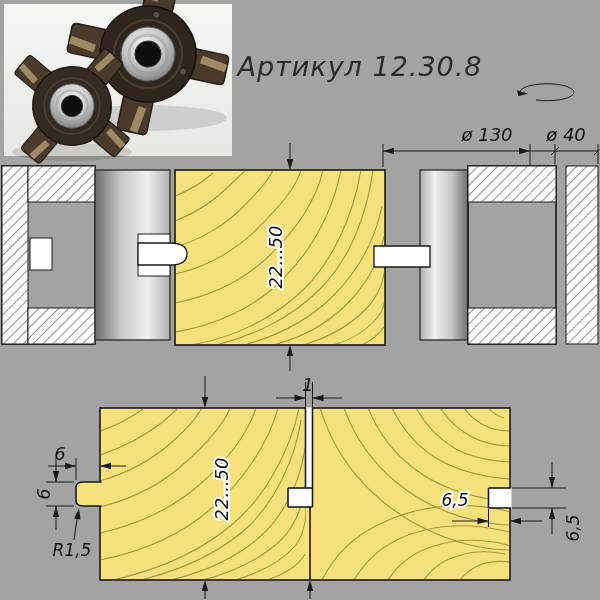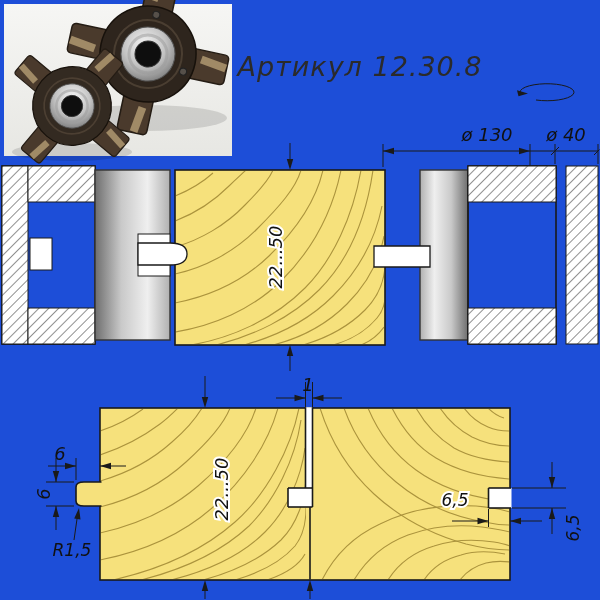--- a/index.html
+++ b/index.html
@@ -1,16 +1,16 @@
 <!DOCTYPE html>
 <html><head>
 <meta charset="utf-8">
 <style>
   html,body{margin:0;padding:0;background:#ffffff;}
-  #stage{position:relative;width:600px;height:600px;background:#1d4ed8;overflow:hidden;
+  #stage{position:relative;width:600px;height:600px;background:#a3a3a3;overflow:hidden;
          font-family:"DejaVu Sans",sans-serif;}
   svg{display:block;}
   .outline{stroke:#1a1a1a;stroke-width:1.6;fill:none;}
   .thin{stroke:#1a1a1a;stroke-width:1;fill:none;}
   .arrow{fill:#1a1a1a;stroke:none;}
   .dimtext{font:italic 18px "DejaVu Sans",sans-serif;fill:#111;
            paint-order:stroke;stroke:#ffffff;stroke-width:0px;}
   .onwood{stroke:#ffffff;stroke-width:4px;paint-order:stroke;}
   .titletext{font:italic 27px "DejaVu Sans",sans-serif;fill:#2b2b2b;letter-spacing:1px;}
   .grain{stroke:#A8903A;stroke-width:1.1;fill:none;opacity:.95;}

